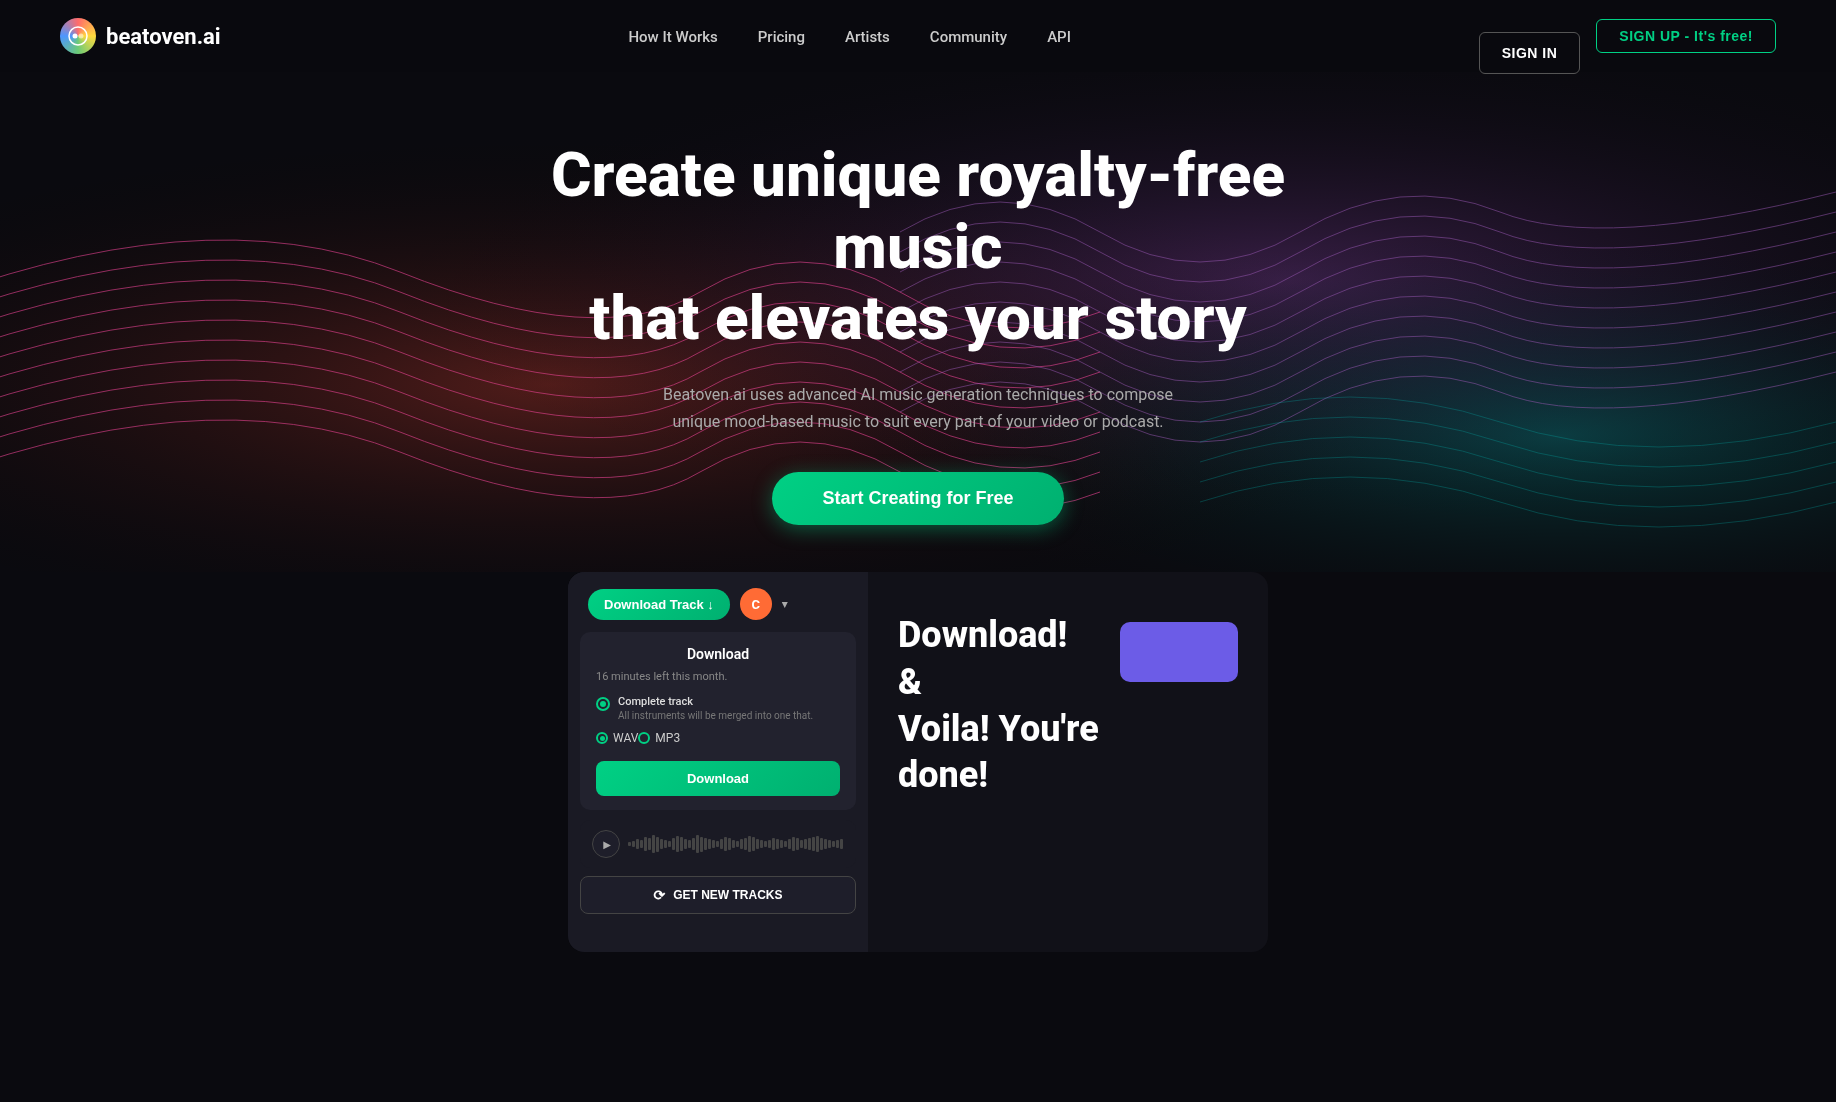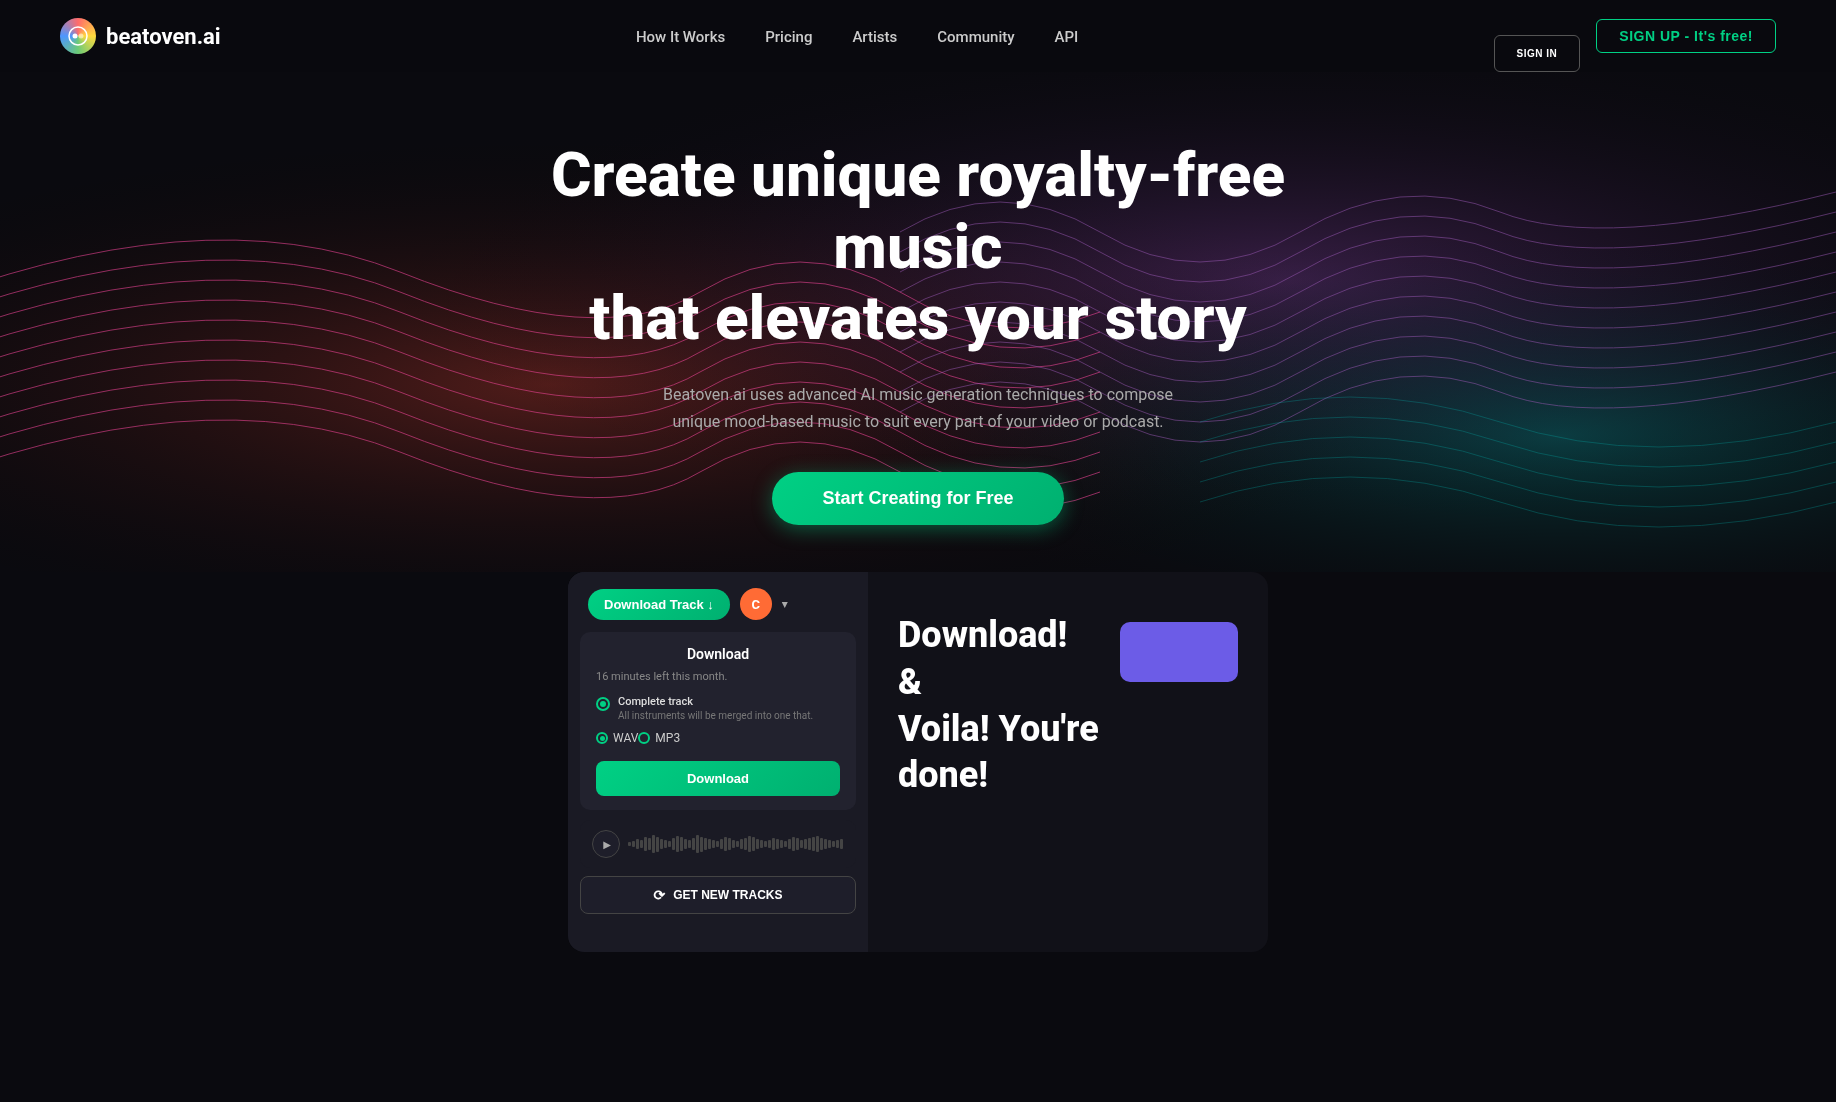--- a/index.html
+++ b/index.html
@@ -58,21 +58,21 @@
       display: flex;
       align-items: center;
       gap: 16px;
     }
     .btn-signin {
       border: 1.5px solid #555;
       background: transparent;
       color: #fff;
       padding: 12px 22px;
       border-radius: 6px;
-      font-size: 10px;
+      font-size: 14px;
       font-weight: 600;
       cursor: pointer;
       letter-spacing: 0.5px;
       margin-top: 34px;
     }
     .btn-signup {
       border: 1.5px solid #00d084;
       background: transparent;
       color: #00d084;
       padding: 8px 22px;

